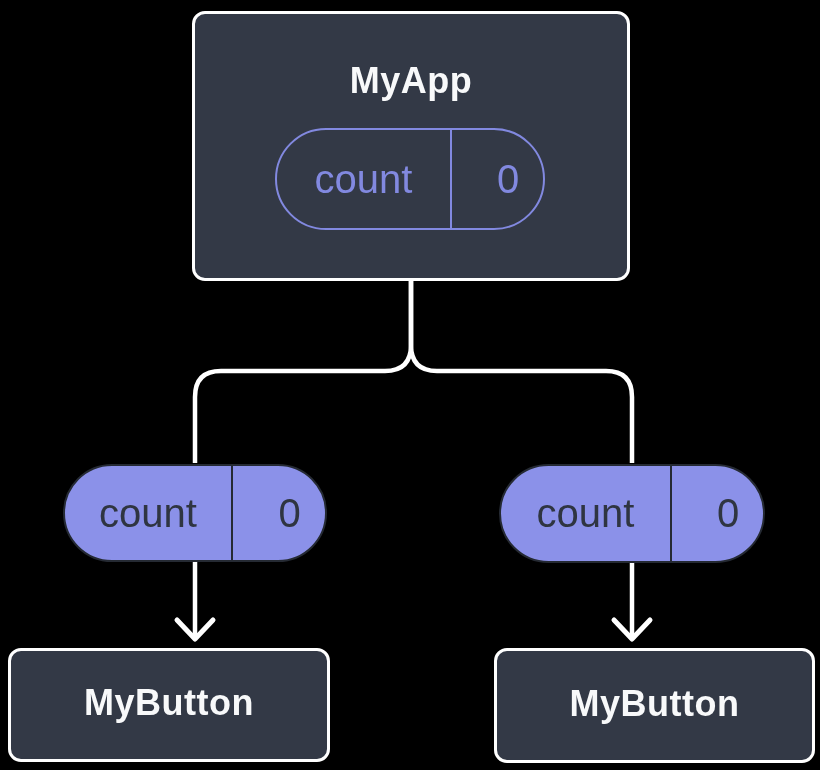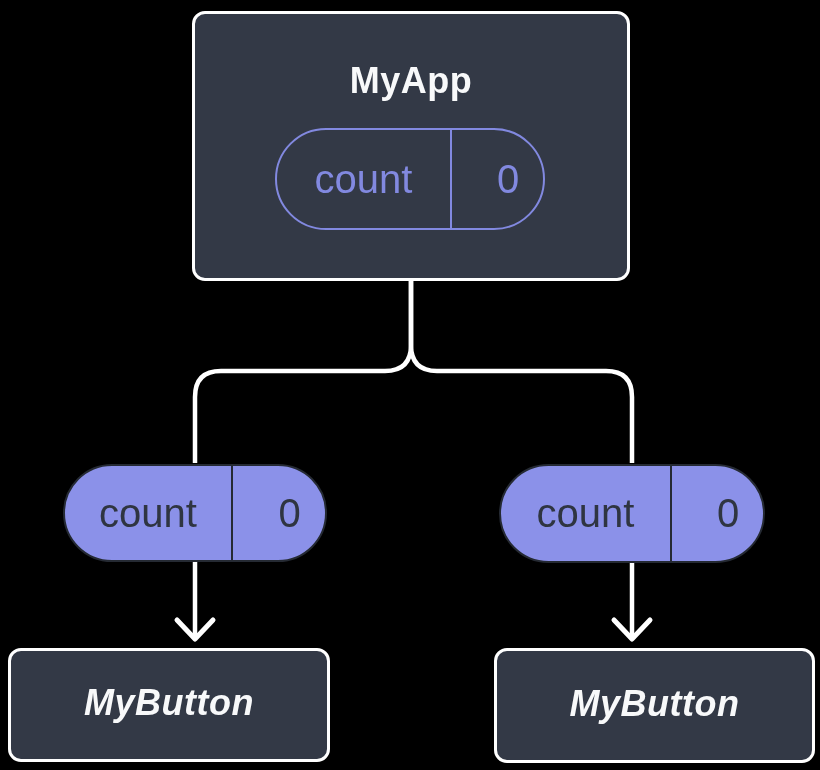--- a/index.html
+++ b/index.html
@@ -34,21 +34,21 @@
     border-radius:13px;
   }
   .box-title{
     position:absolute;left:0;right:0;
     text-align:center;
     color:var(--title-text);
     font-size:36px;font-weight:700;
     letter-spacing:0.5px;
   }
   .root .box-title{top:46px;}
-  .child .box-title{top:50%;transform:translateY(-54%);font-style:italic;}
+  .child .box-title{top:50%;transform:translateY(-54%);}
 
   .pill{
     position:absolute;
     display:flex;align-items:stretch;
     border-radius:999px;
     overflow:hidden;
     gap:21px;
   }
   .pill .cell{
     display:flex;align-items:center;justify-content:center;

